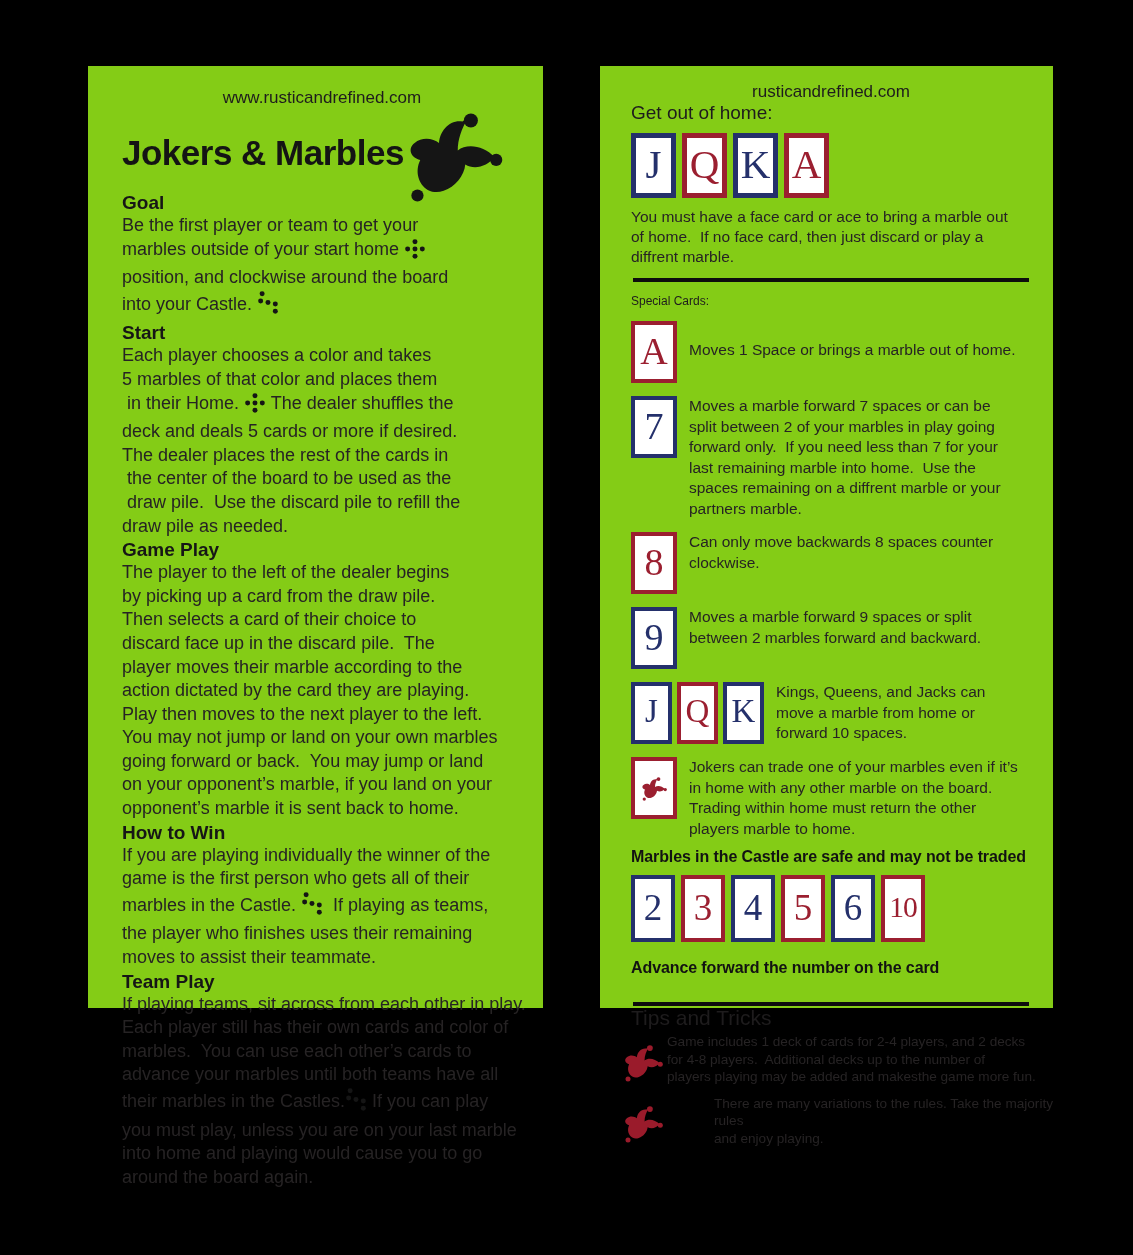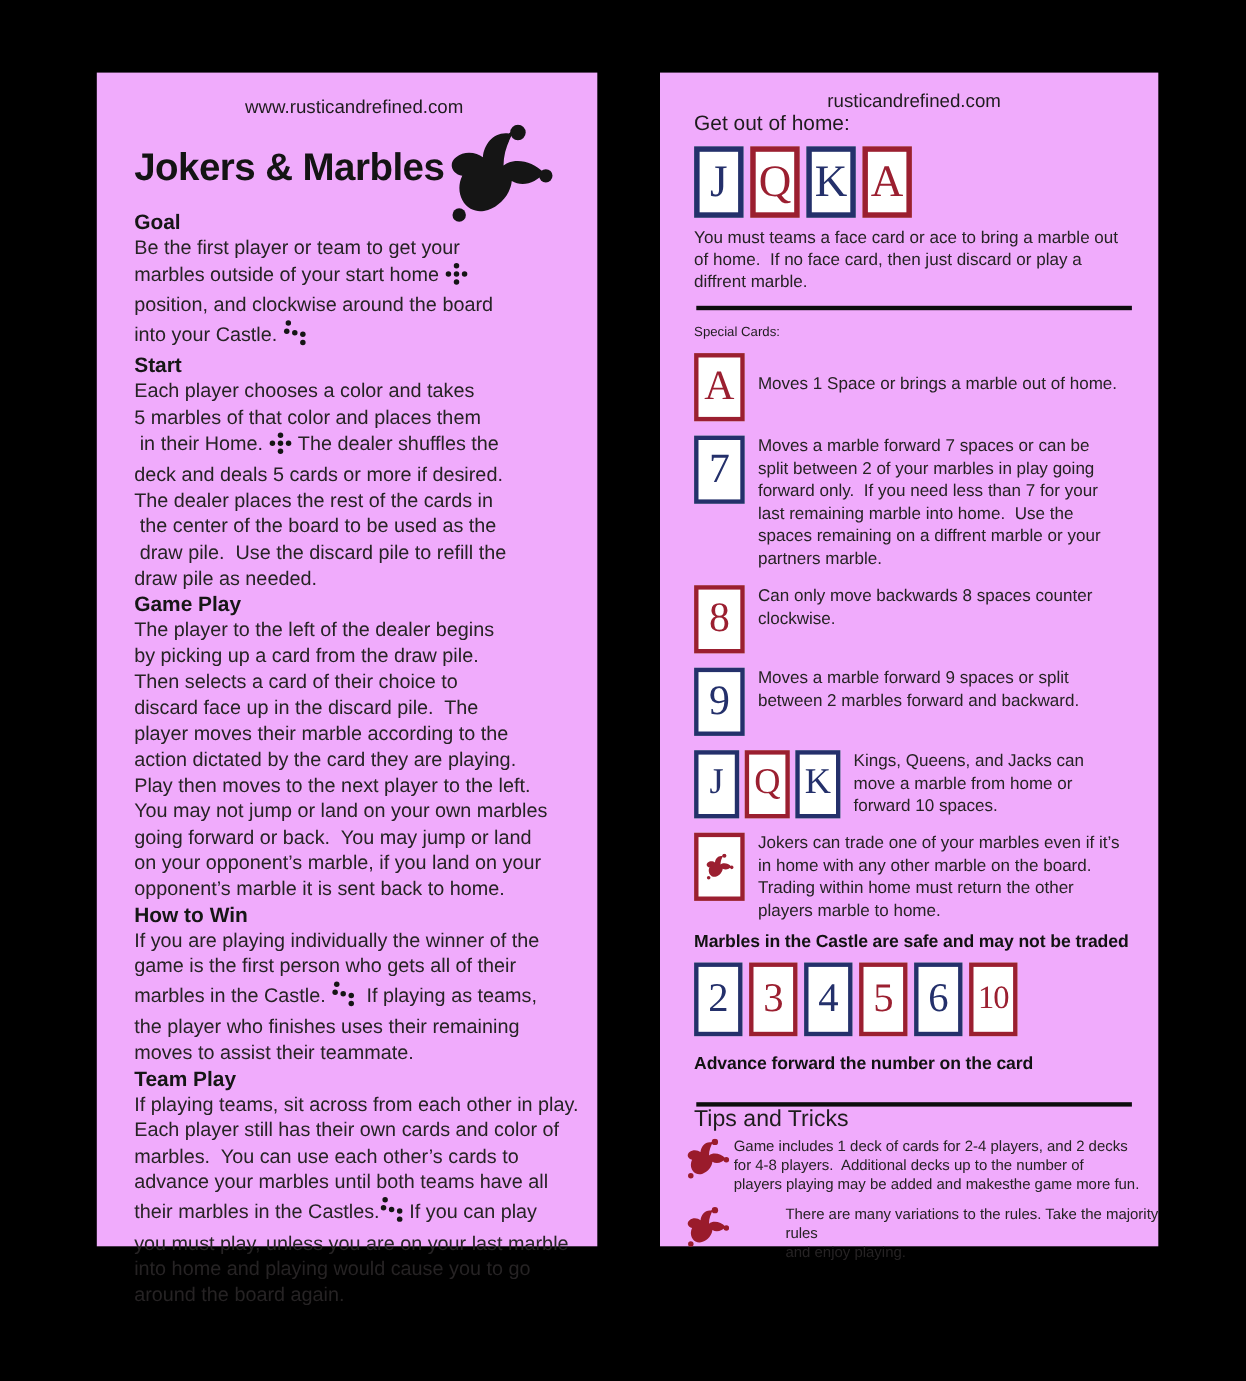--- a/index.html
+++ b/index.html
@@ -1,21 +1,21 @@
 <!DOCTYPE html>
 <html><head>
 <meta charset="utf-8">
 <style>
   html,body { margin:0; padding:0; background:#000; }
   .stage {
     position:relative; width:1133px; height:1255px; background:#000;
     font-family:"Liberation Sans","DejaVu Sans",sans-serif; color:#262324;
     overflow:hidden;
   }
-  .panel { position:absolute; top:66px; height:1067px; background:#f0abfc; box-sizing:border-box; }
+  .panel { position:absolute; top:66px; height:942px; background:#84cc16; box-sizing:border-box; }
   .panel-left  { left:88px;  width:455px; padding:22px 0 0 34px; }
   .panel-right { left:600px; width:453px; padding:16px 0 0 31px; }
 
   .url { font-size:17px; color:#1e1c1d; text-align:center; }
   .panel-left .url { width:400px; }
   .panel-right .url { width:400px; }
 
   .title-row { position:relative; margin-top:25px; height:58px; }
   .main-title { margin:0; font-size:35px; font-weight:bold; color:#141414; letter-spacing:-0.5px; }
   .logo-hat { position:absolute; left:283px; top:-20px; color:#9a1b2b; }
@@ -54,21 +54,21 @@
   .sp-row .sp-text { font-size:15.5px; line-height:20.5px; white-space:pre-wrap; margin-left:12px; }
   .sp-row.vcenter { align-items:center; }
   .sp-row.vcenter .sp-text { margin-top:-4px; }
 
   .bold-note { font-weight:bold; font-size:16px; color:#121212; letter-spacing:-0.1px; }
   .castle-note { margin-top:9px; width:420px; }
   .all-other { margin-top:5px; }
   .advance-note { margin-top:17px; }
 
   .tips-h { font-size:21px; color:#1e1c1d; }
-  .tip-row { display:flex; align-items:flex-start; margin-top:3px; }
+  .tip-row { display:flex; align-items:flex-end; margin-top:3px; }
   .tip-row .tip-icon { flex:0 0 auto; color:#9a1b2b; margin:2px 4px 0 -8px; }
   .tip-row .tip-text { font-size:13.6px; line-height:17.5px; white-space:pre-wrap; }
   .tip-row + .tip-row { margin-top:9px;gap:47px; }
 </style>
 </head>
 <body>
 
 <div class="stage">
 
   <div class="panel panel-left">
@@ -181,21 +181,21 @@
         <div class="card big red">
           <span class="card-label">Q</span>
         </div>
         <div class="card big navy">
           <span class="card-label">K</span>
         </div>
         <div class="card big red">
           <span class="card-label">A</span>
         </div>
       </div>
-    <div class="rtext">You must teams a face card or ace to bring a marble out
+    <div class="rtext">You must have a face card or ace to bring a marble out
 of home.  If no face card, then just discard or play a
 diffrent marble.</div>
     <div class="divider"></div>
     <div class="sp-head">Special Cards:</div>
     <div id="special-rows">
   <div class="sp-row vcenter">
     <div class="sp-cards">
             <div class="card sp red">
               <span class="card-label">A</span>
             </div>

